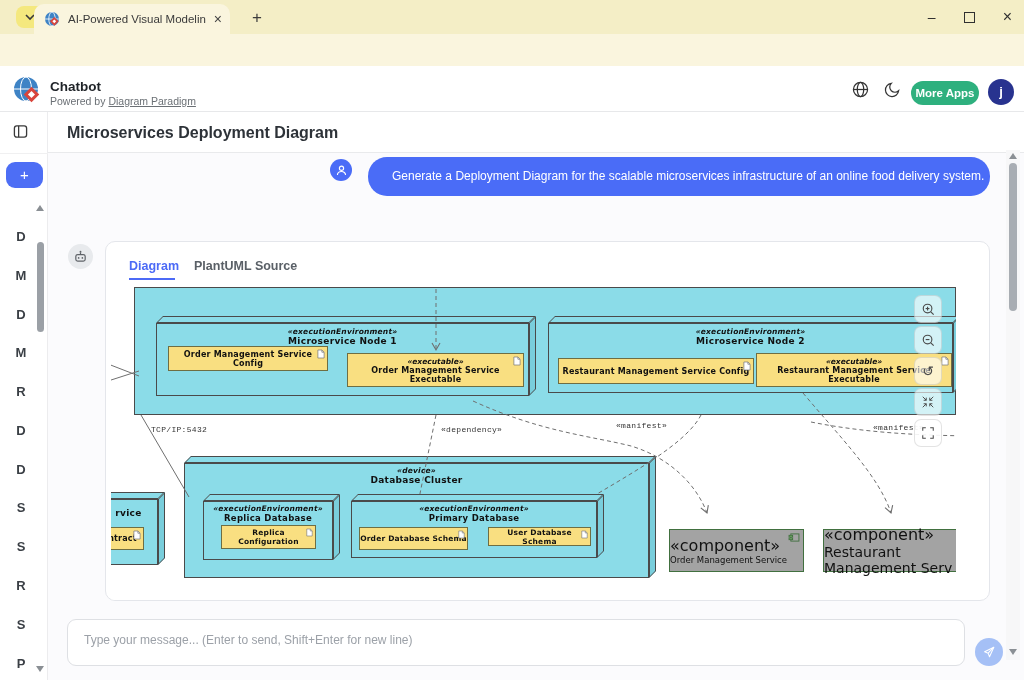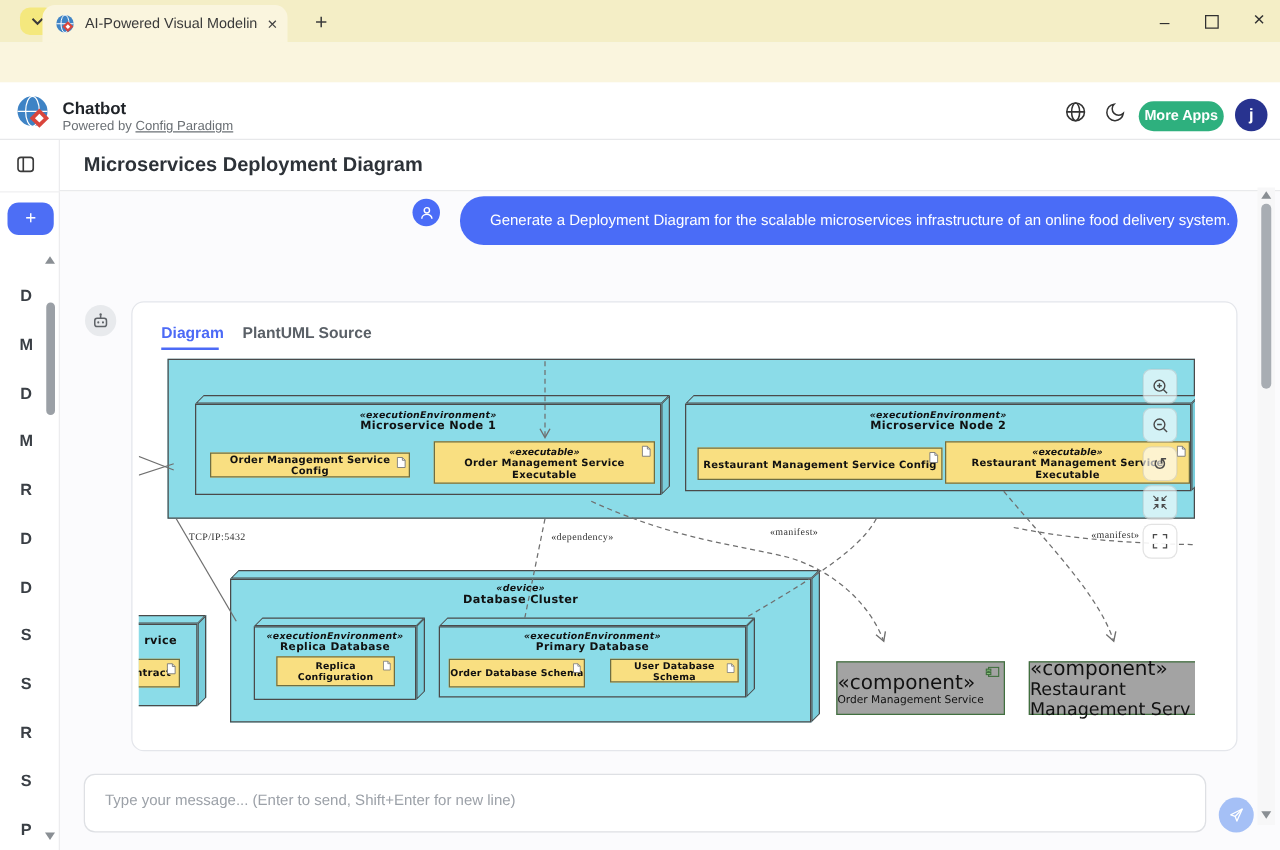--- a/index.html
+++ b/index.html
@@ -66,21 +66,21 @@
   .n3d .sf { position:absolute; right:0; top:7px; bottom:0; width:7px; background:#79CEDC; border:1px solid #4A4A4A; transform:skewY(-45deg); transform-origin:0 0; }
   .n3d .ff { position:absolute; left:0; right:7px; top:7px; bottom:0; background:#8BDCE8; border:1px solid #4A4A4A; }
   .nlabel { position:absolute; left:0; right:7px; text-align:center; font-family:"DejaVu Sans",sans-serif; color:#111; }
   .st { font-size:7.5px; font-style:italic; font-weight:600; letter-spacing:.2px; }
   .nm { font-size:9px; font-weight:bold; letter-spacing:.3px; }
   .artifact { position:absolute; background:#F9DF81; border:1px solid #6E6E43; font-family:"DejaVu Sans",sans-serif; color:#111; text-align:center; display:flex; flex-direction:column; justify-content:center; z-index:5; }
   .artifact .nm2 { font-size:8px; font-weight:bold; letter-spacing:.2px; }
   .artifact .st2 { font-size:7.5px; font-style:italic; font-weight:600; }
   .note-ic { position:absolute; right:2px; top:2px; }
   .comp { position:absolute; width:135px; height:43px; background:#a3a3a3; border:1px solid #41703F; font-family:"DejaVu Sans",sans-serif; color:#111; text-align:left; display:flex; flex-direction:column; justify-content:center; z-index:5;margin-top:11px; }
-  .dlabel { position:absolute; font-family:Liberation Serif, serif; font-size:8px; color:#333; letter-spacing:.3px; z-index:6; white-space:nowrap;text-align:right; }
+  .dlabel { position:absolute; font-family:Liberation Mono, monospace; font-size:8px; color:#333; letter-spacing:.3px; z-index:6; white-space:nowrap;text-align:right; }
   .overlay { position:absolute; left:0; top:0; z-index:4; }
 
   .zbtn { position:absolute; left:803px; width:28px; height:28px; background:rgba(255,255,255,.62); border:1px solid rgba(70,70,70,.15); border-radius:7px; display:flex; align-items:center; justify-content:center; z-index:10; color:#4a4a4a; font-size:14px; }
 
   
   .inputbox { position:absolute; left:67px; top:619px; width:898px; height:47px; background:#fff; border:1px solid #DEE0E4; border-radius:9px; resize:none; outline:none; font-family:"Liberation Sans",sans-serif; font-size:12px; color:#3A3F45; padding:13px 16px; }
   .inputbox::placeholder { color:#9CA1A8; }
   .sendbtn { position:absolute; left:975px; top:638px; width:28px; height:28px; border-radius:50%; background:#A5C0F6; display:flex; align-items:center; justify-content:center; }
 
   
@@ -164,21 +164,21 @@
 
   <div class="appheader">
     <svg width="30" height="30" viewBox="0 0 30 30" style="position:absolute;left:12px;top:9px">
       <circle cx="14" cy="14" r="12" fill="#3E83C5"></circle>
         <ellipse cx="14" cy="14" rx="5.5" ry="12" fill="none" stroke="#fff" stroke-width="1"></ellipse>
         <line x1="2" y1="14" x2="26" y2="14" stroke="#fff" stroke-width="1"></line>
       <rect x="14" y="14" width="11" height="11" transform="rotate(45 19.5 19.5)" fill="#D9453C"></rect>
         <rect x="17" y="17" width="5" height="5" transform="rotate(45 19.5 19.5)" fill="#fff"></rect>
     </svg>
     <div class="brand-title">Chatbot</div>
-    <div class="brand-sub"><span>Powered by </span><a href="#">Config Paradigm</a></div>
+    <div class="brand-sub"><span>Powered by </span><a href="#">Diagram Paradigm</a></div>
     <svg width="17" height="17" viewBox="0 0 18 18" style="position:absolute;left:852px;top:15px">
         <circle cx="9" cy="9" r="7.5" fill="none" stroke="#333" stroke-width="1.3"></circle>
         <ellipse cx="9" cy="9" rx="3.4" ry="7.5" fill="none" stroke="#333" stroke-width="1.3"></ellipse>
         <line x1="1.5" y1="9" x2="16.5" y2="9" stroke="#333" stroke-width="1.3"></line>
       </svg>
     <svg width="17" height="17" viewBox="0 0 18 18" style="position:absolute;left:884px;top:15px">
         <path d="M15.5 10.3 A7 7 0 1 1 7.7 2.5 a5.5 5.5 0 0 0 7.8 7.8 z" fill="none" stroke="#333" stroke-width="1.3"></path>
       </svg>
     <div class="moreapps">More Apps</div>
     <div class="user-avatar">j</div>
@@ -243,21 +243,21 @@
 
       <div class="n3d" style="left:45px;top:32px;width:380px;height:80px">
         <div class="tf"></div>
           <div class="sf"></div>
           <div class="ff"></div>
         <div class="nlabel" style="top:11px">
             <div class="st">«executionEnvironment»</div>
             <div class="nm">Microservice Node 1</div>
           </div>
       </div>
-      <div class="artifact" style="left:57px;top:78px;width:160px;height:20px">
+      <div class="artifact" style="left:57px;top:62px;width:160px;height:25px">
         <div class="nm2">Order Management Service Config</div>
         <svg class="note-ic" width="8" height="10" viewBox="0 0 9 11">
             <path d="M1 1 h4.5 l2.5 2.5 V10 H1 z" fill="#fff" stroke="#777" stroke-width=".8"></path>
             <path d="M5.5 1 v2.5 h2.5" fill="none" stroke="#777" stroke-width=".8"></path>
           </svg>
       </div>
       <div class="artifact" style="left:236px;top:69px;width:177px;height:34px">
         <div class="st2">«executable»</div>
         <div class="nm2">Order Management Service Executable</div>
         <svg class="note-ic" width="8" height="10" viewBox="0 0 9 11">

